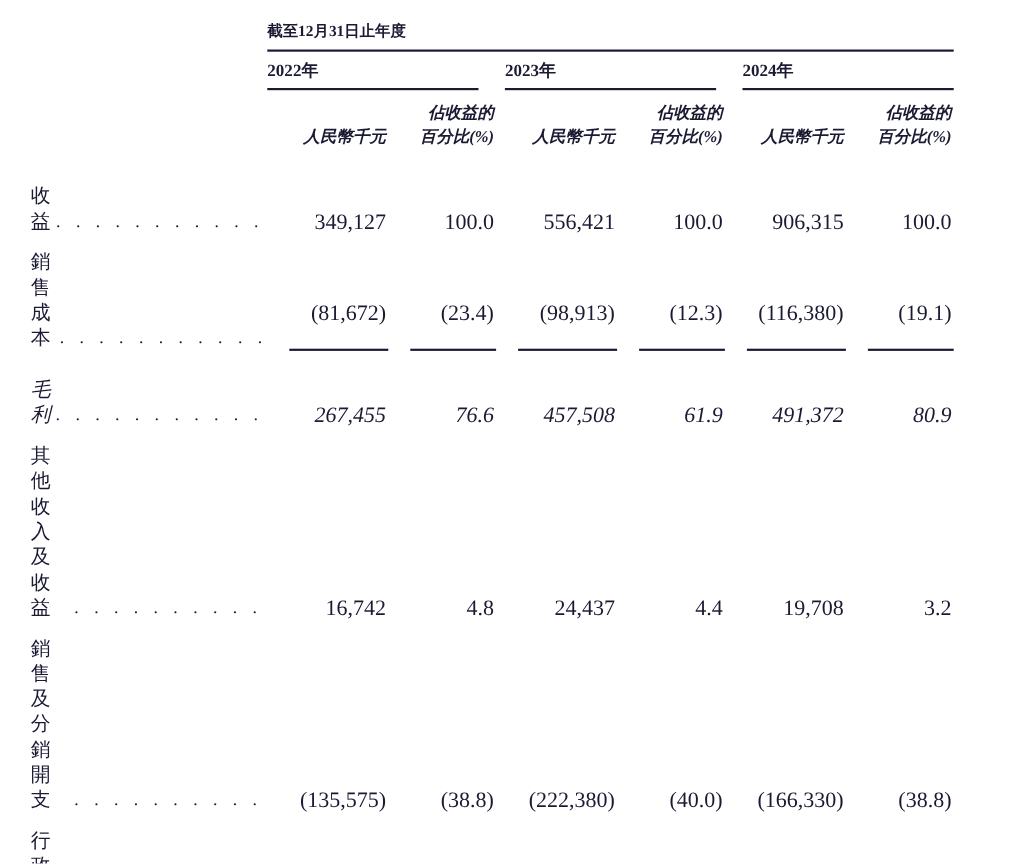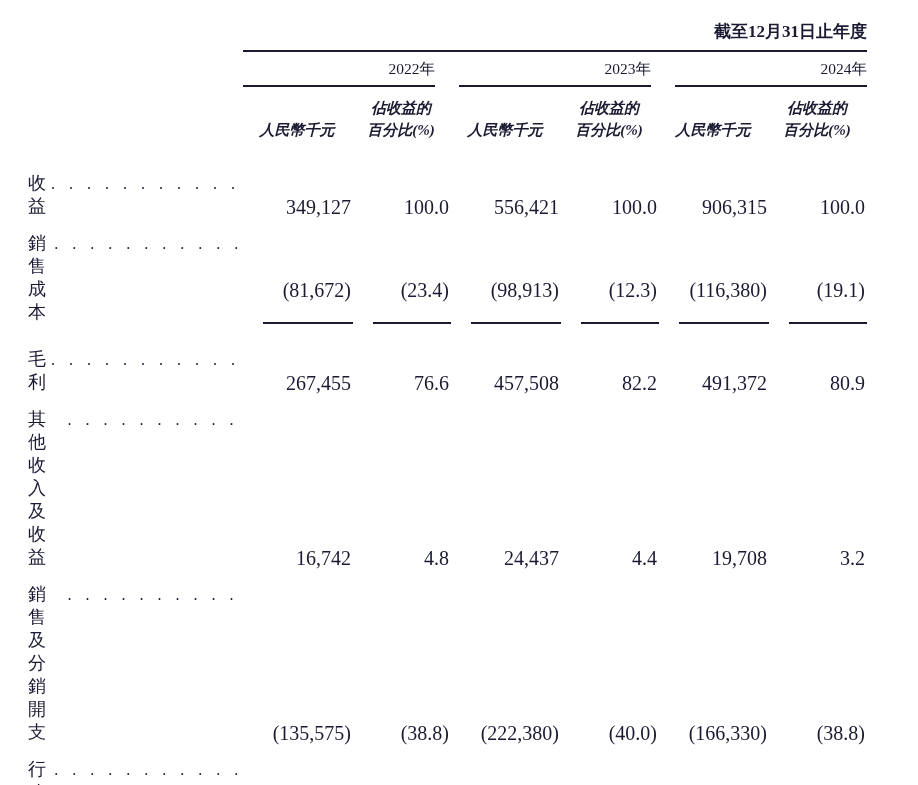--- a/index.html
+++ b/index.html
@@ -14,49 +14,49 @@
   }
   .page{padding:20px 28px 0 28px;}
   table{border-collapse:collapse;table-layout:fixed;width:839px;}
   col.c-label{width:215px;}
   col.c-rmb{width:110px;}
   col.c-pct{width:98px;}
   th,td{padding:0;vertical-align:bottom;font-weight:normal;text-align:left;}
 
   
   .ptitle{
-    text-align:right;font-weight:bold;font-size:17px;
+    text-align:left;font-weight:bold;font-size:14px;
     padding-bottom:7px;border-bottom:2px solid var(--ink);
   }
   .yline{
-    text-align:right;font-weight:normal;font-size:15.5px;
+    text-align:left;font-weight:bold;font-size:15.5px;
     padding:7px 0 5px 0;border-bottom:2px solid var(--ink);
   }
   .yg0 .yline{margin-right:16px;}
   .yg1 .yline{margin-left:8px;margin-right:8px;}
   .yg2 .yline{margin-left:16px;}
   .sh{
     font-style:italic;font-weight:600;font-size:15px;
-    text-align:center;padding:11px 2px 0 0;line-height:1.45;
+    text-align:right;padding:11px 2px 0 0;line-height:1.45;
   }
 
   
   td{padding-top:14px;}
   tr.sp-first td{padding-top:30px;}
-  tr.sp-lg td{padding-top:24px;}
+  tr.sp-lg td{padding-top:24px;font-style:italic;}
   tr.b{font-weight:bold;}
   .num{font-size:20px;}
   .v{
     margin-left:20px;text-align:right;line-height:21px;
     padding-right:2px;position:relative;
   }
   tr.rule-s .v{border-bottom:2px solid var(--ink);padding-bottom:21px;}
 
   
-  .lab{display:flex;align-items:flex-start;font-size:18px;line-height:23px;}
+  .lab{display:flex;align-items:flex-end;font-size:18px;line-height:23px;}
   .lab .leader{
     flex:1 1 auto;overflow:hidden;white-space:nowrap;
     margin-left:5px;letter-spacing:5px;font-size:16px;
   }
 </style>
 </head>
 <body>
 
 <div class="page">
 <table>
@@ -185,21 +185,21 @@
       <td class="num">
             <div class="v"><span>267,455</span></div>
           </td>
       <td class="num">
             <div class="v"><span>76.6</span></div>
           </td>
       <td class="num">
             <div class="v"><span>457,508</span></div>
           </td>
       <td class="num">
-            <div class="v"><span>82.2</span></div>
+            <div class="v"><span>61.9</span></div>
           </td>
       <td class="num">
             <div class="v"><span>491,372</span></div>
           </td>
       <td class="num">
             <div class="v"><span>80.9</span></div>
           </td>
     </tr>
 
     <tr>

